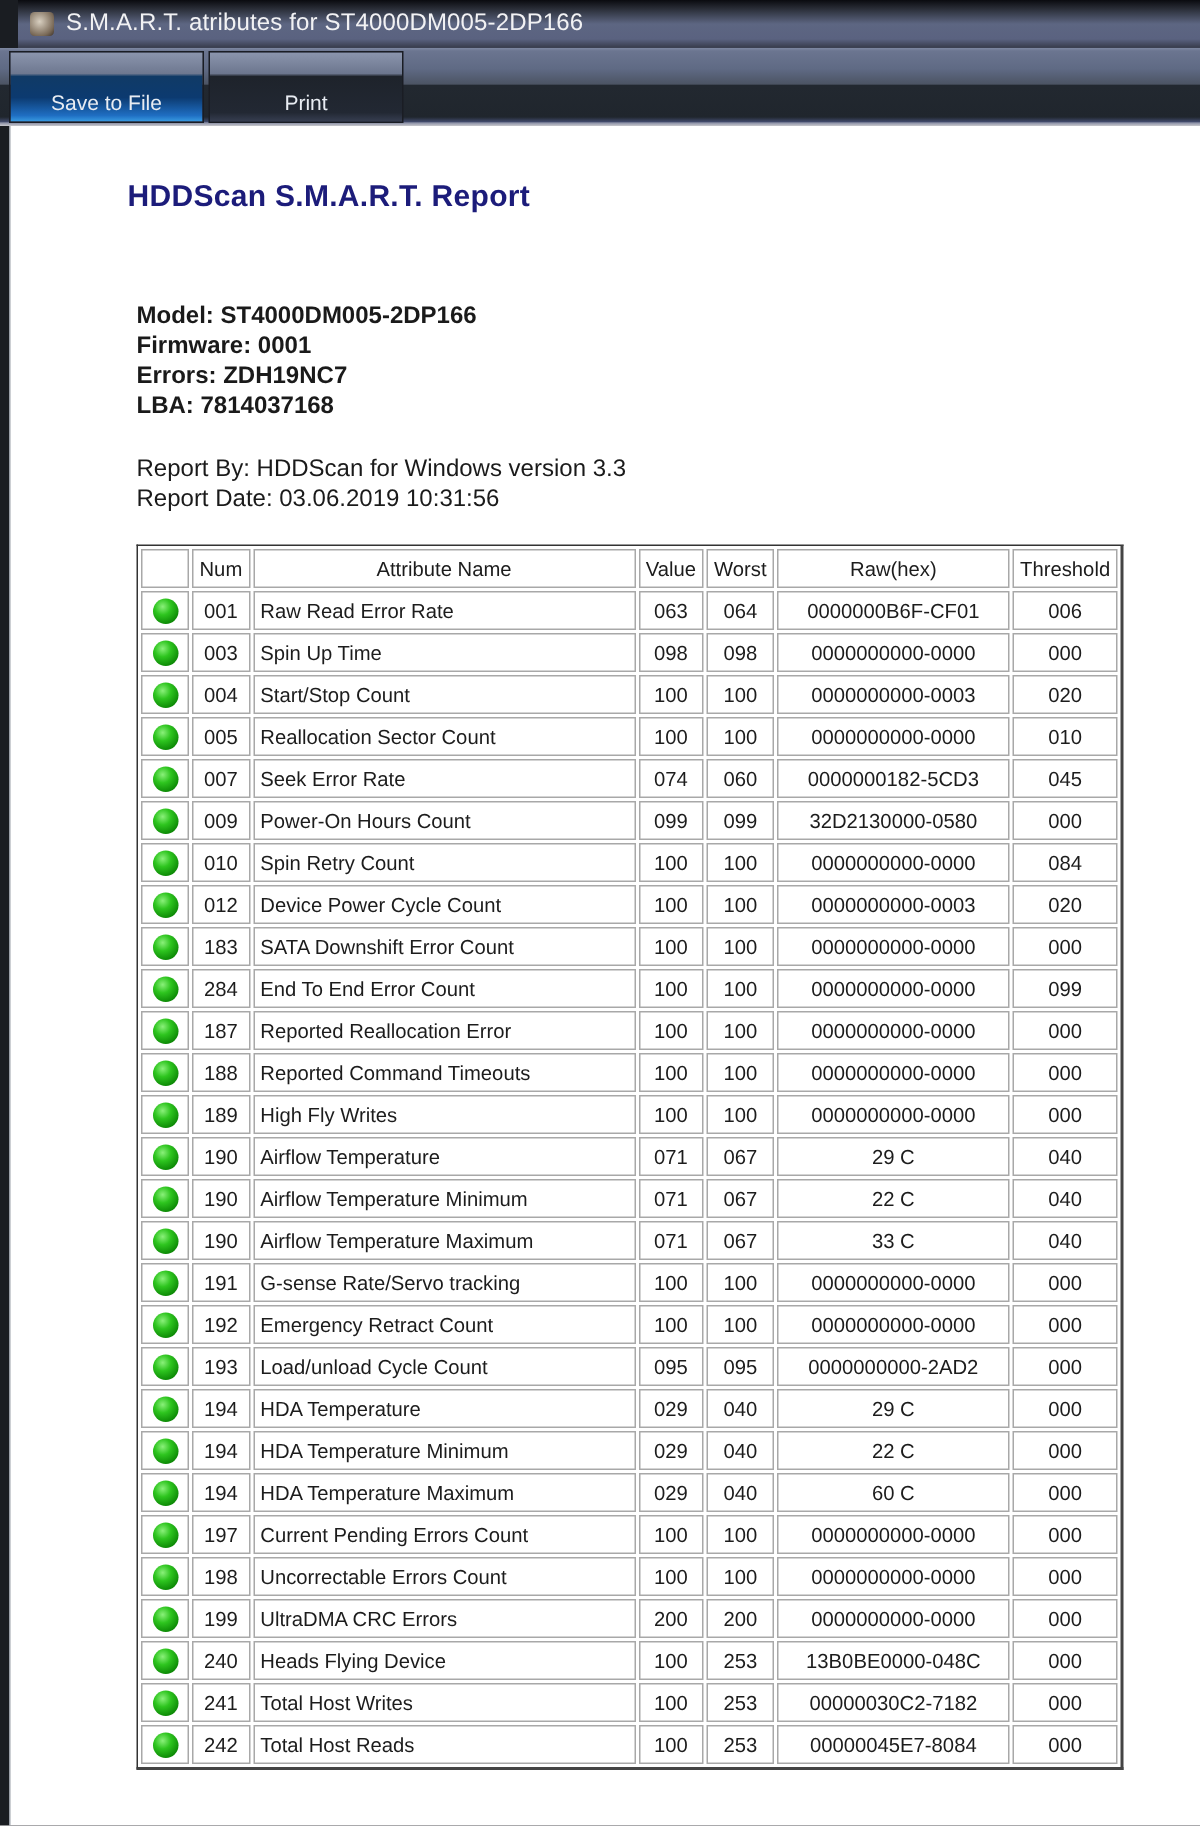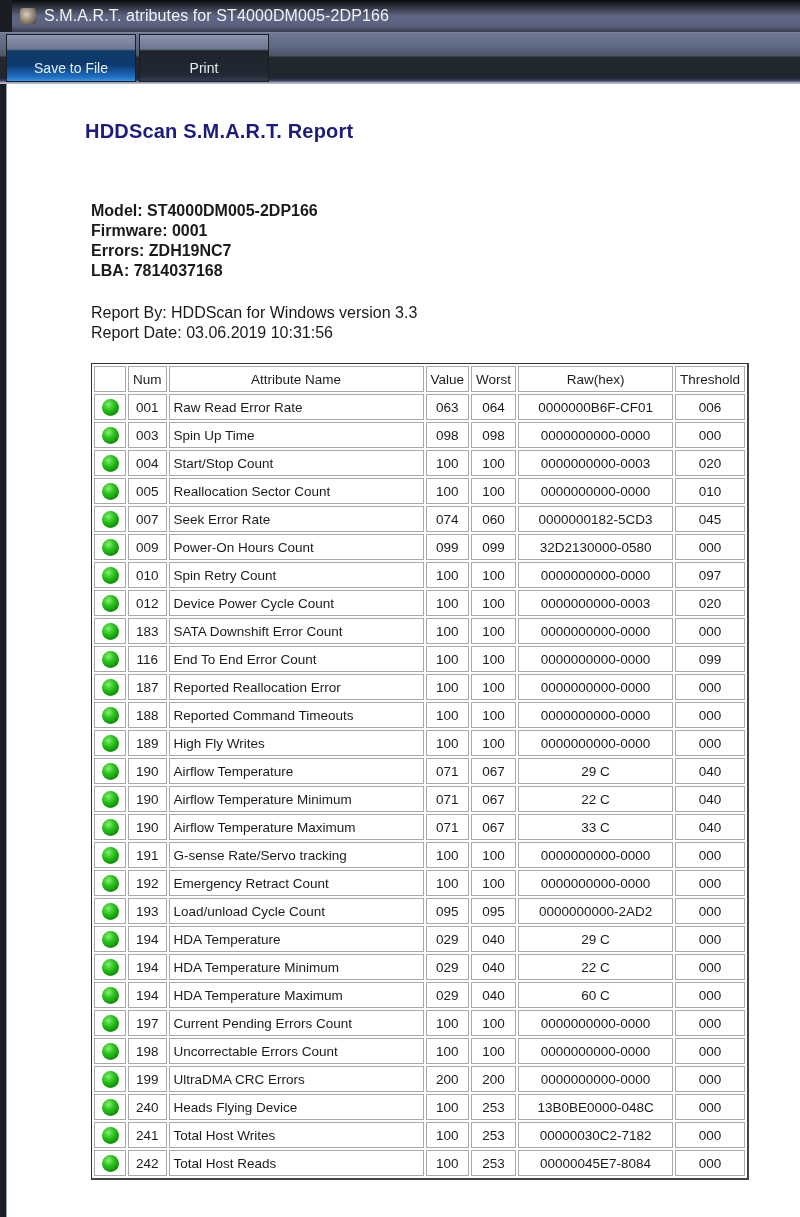--- a/index.html
+++ b/index.html
@@ -132,21 +132,21 @@
         <td class="c-raw">32D2130000-0580</td>
         <td class="c-thr">000</td>
       </tr>
       <tr>
         <td class="c-ico"><span class="dot"></span></td>
         <td class="c-num">010</td>
         <td class="c-name">Spin Retry Count</td>
         <td class="c-val">100</td>
         <td class="c-worst">100</td>
         <td class="c-raw">0000000000-0000</td>
-        <td class="c-thr">097</td>
+        <td class="c-thr">084</td>
       </tr>
       <tr>
         <td class="c-ico"><span class="dot"></span></td>
         <td class="c-num">012</td>
         <td class="c-name">Device Power Cycle Count</td>
         <td class="c-val">100</td>
         <td class="c-worst">100</td>
         <td class="c-raw">0000000000-0003</td>
         <td class="c-thr">020</td>
       </tr>
@@ -154,21 +154,21 @@
         <td class="c-ico"><span class="dot"></span></td>
         <td class="c-num">183</td>
         <td class="c-name">SATA Downshift Error Count</td>
         <td class="c-val">100</td>
         <td class="c-worst">100</td>
         <td class="c-raw">0000000000-0000</td>
         <td class="c-thr">000</td>
       </tr>
       <tr>
         <td class="c-ico"><span class="dot"></span></td>
-        <td class="c-num">116</td>
+        <td class="c-num">284</td>
         <td class="c-name">End To End Error Count</td>
         <td class="c-val">100</td>
         <td class="c-worst">100</td>
         <td class="c-raw">0000000000-0000</td>
         <td class="c-thr">099</td>
       </tr>
       <tr>
         <td class="c-ico"><span class="dot"></span></td>
         <td class="c-num">187</td>
         <td class="c-name">Reported Reallocation Error</td>

